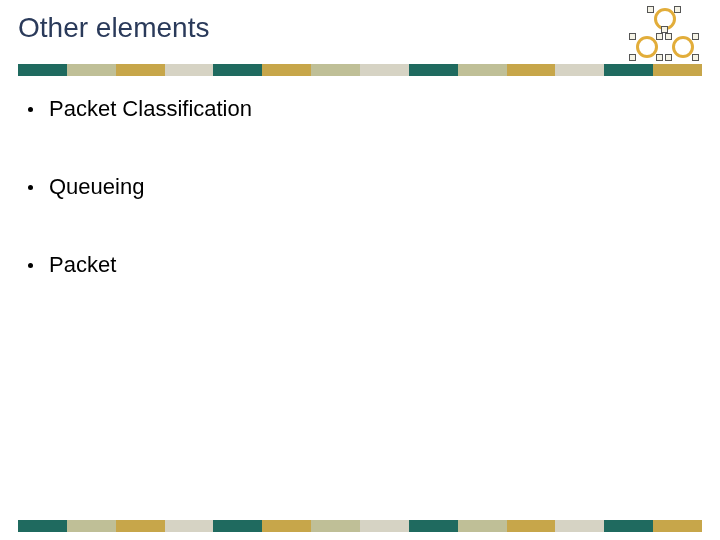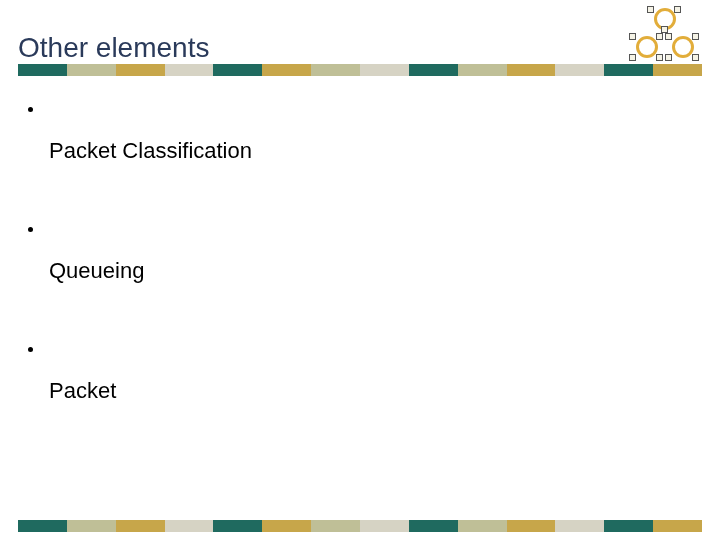--- a/index.html
+++ b/index.html
@@ -1,34 +1,34 @@
 <!DOCTYPE html>
 <html><head>
 <meta charset="utf-8">
 <style>
   * { margin: 0; padding: 0; box-sizing: border-box; }
   html, body { width: 720px; height: 540px; background: #fff; font-family: Arial, Helvetica, sans-serif; overflow: hidden; }
   .slide { position: relative; width: 720px; height: 540px; }
   .title {
-    position: absolute; top: 32px; left: 18px;
+    position: absolute; top: 12px; left: 18px;
     font-size: 28px; color: #2a3a5a; font-weight: 400;
   }
   .stripe {
     position: absolute; left: 18px; right: 18px; height: 12px;
     display: flex;
   }
   .stripe-top { top: 64px; }
   .stripe-bottom { bottom: 8px; }
   .seg { flex: 1 1 0; }
   .bullets {
     position: absolute; top: 96px; left: 28px; right: 40px;
   }
   .bul { display: flex; align-items: flex-start; margin-bottom: 52px; }
   .dot { width: 5px; height: 5px; border-radius: 50%; background: #000; flex: 0 0 5px; margin-top: 11px; margin-right: 16px; }
-  .btxt { font-size: 22px; color: #000; margin-top: 42px; }
+  .btxt { font-size: 22px; color: #000; }
   .logo { position: absolute; top: 6px; right: 14px; width: 80px; height: 64px; }
   .ring { position: absolute; width: 22px; height: 22px; border-radius: 50%; background: transparent; border: 3px solid #e2ad3a; }
   .port { position: absolute; width: 7px; height: 7px; background: #f5f3e6; border: 1px solid #555; }
 </style>
 </head>
 <body>
 
 <div class="slide">
 
   <div class="logo">

